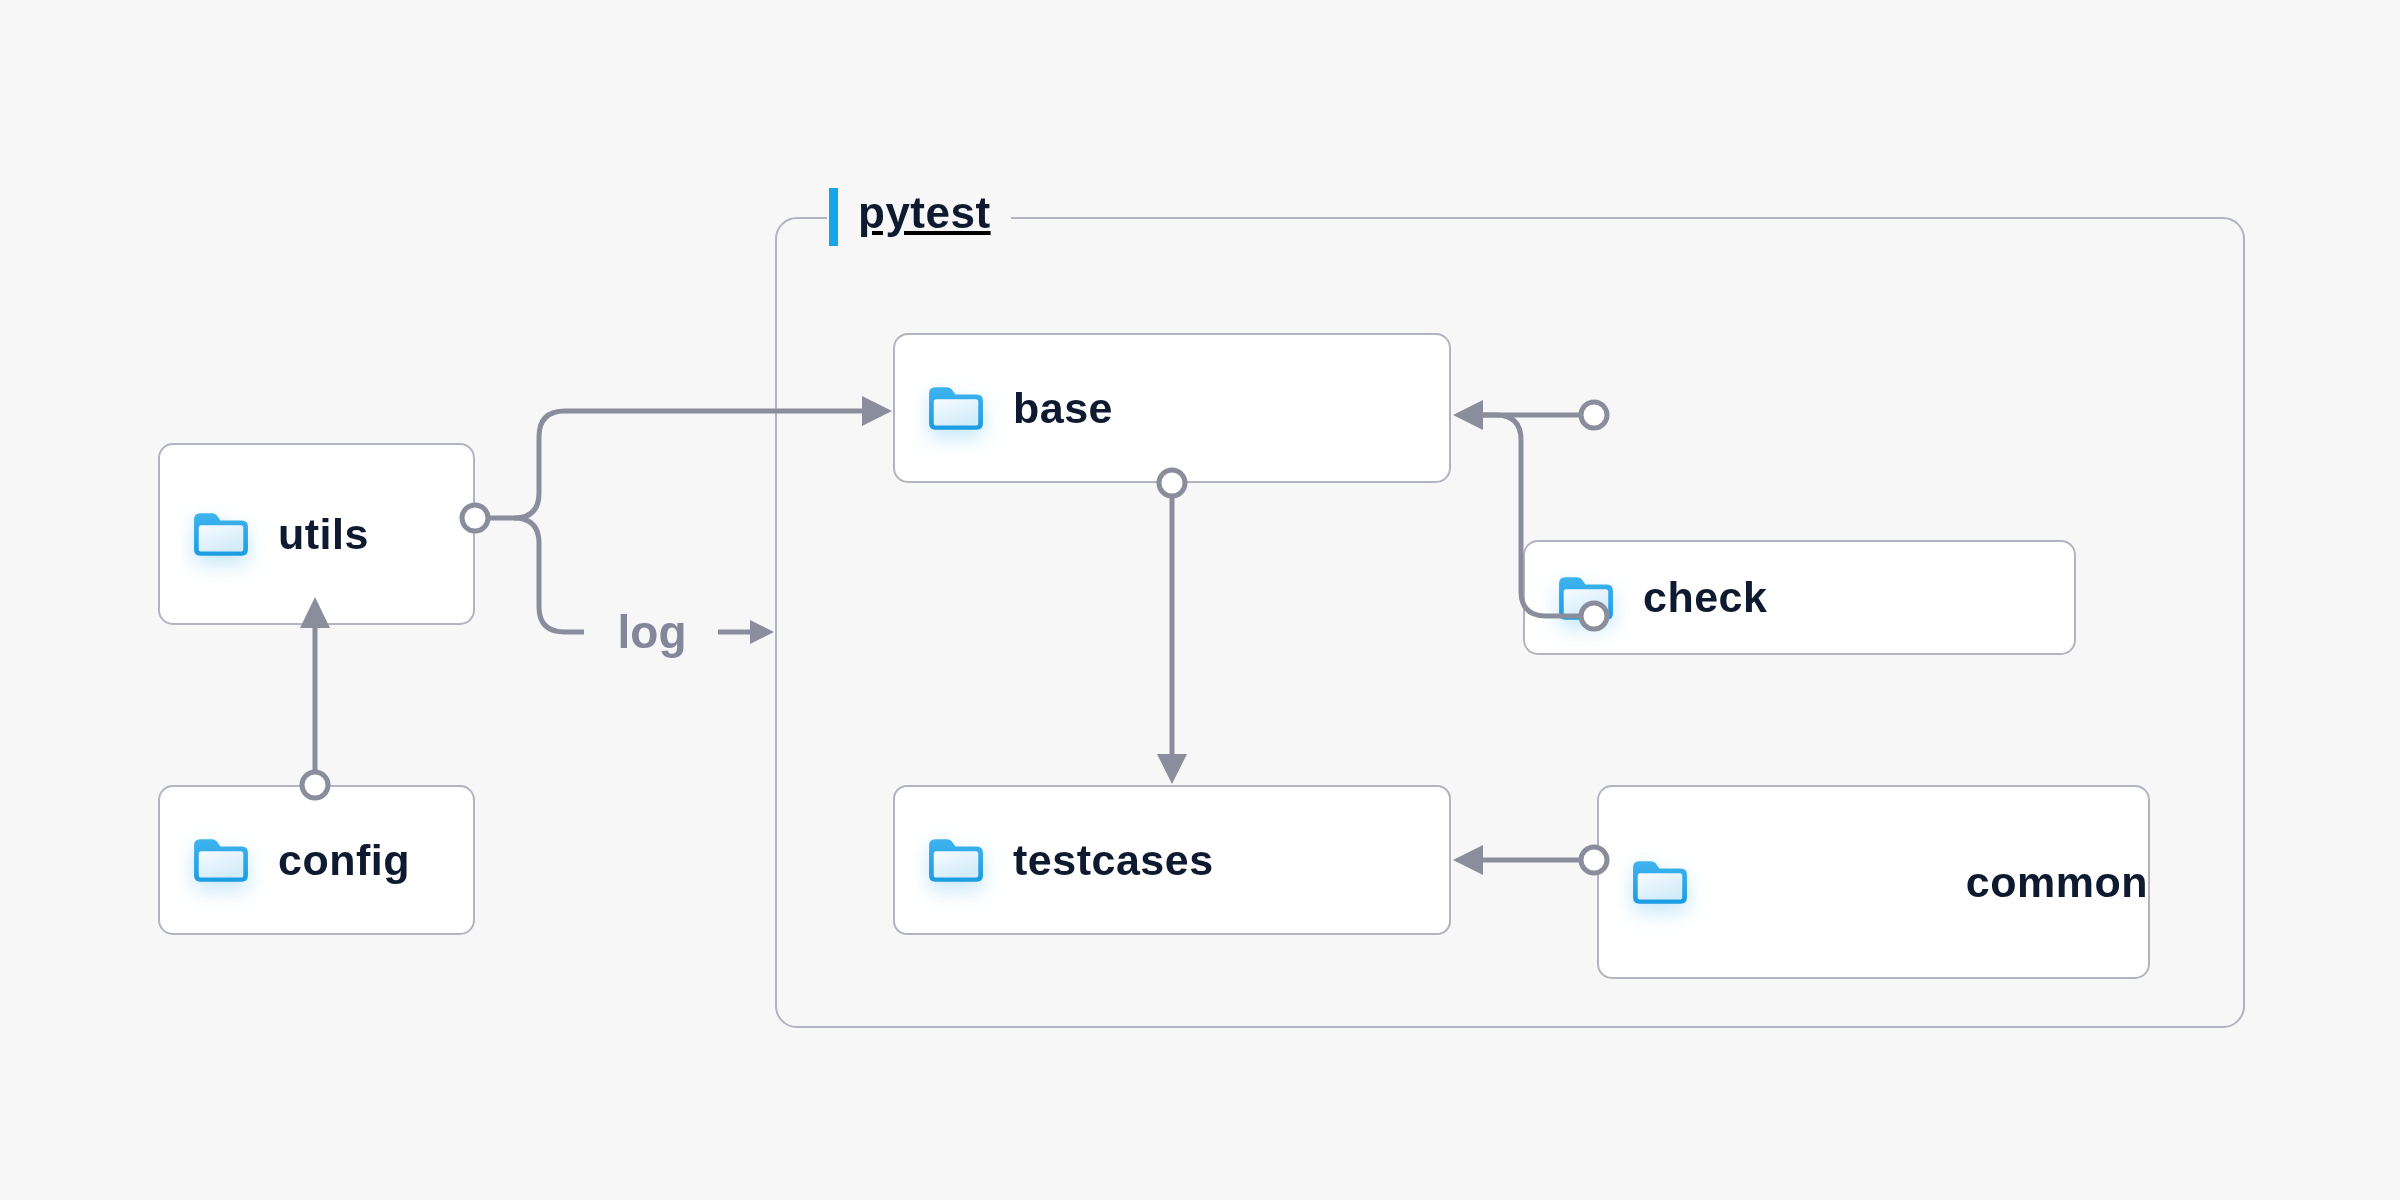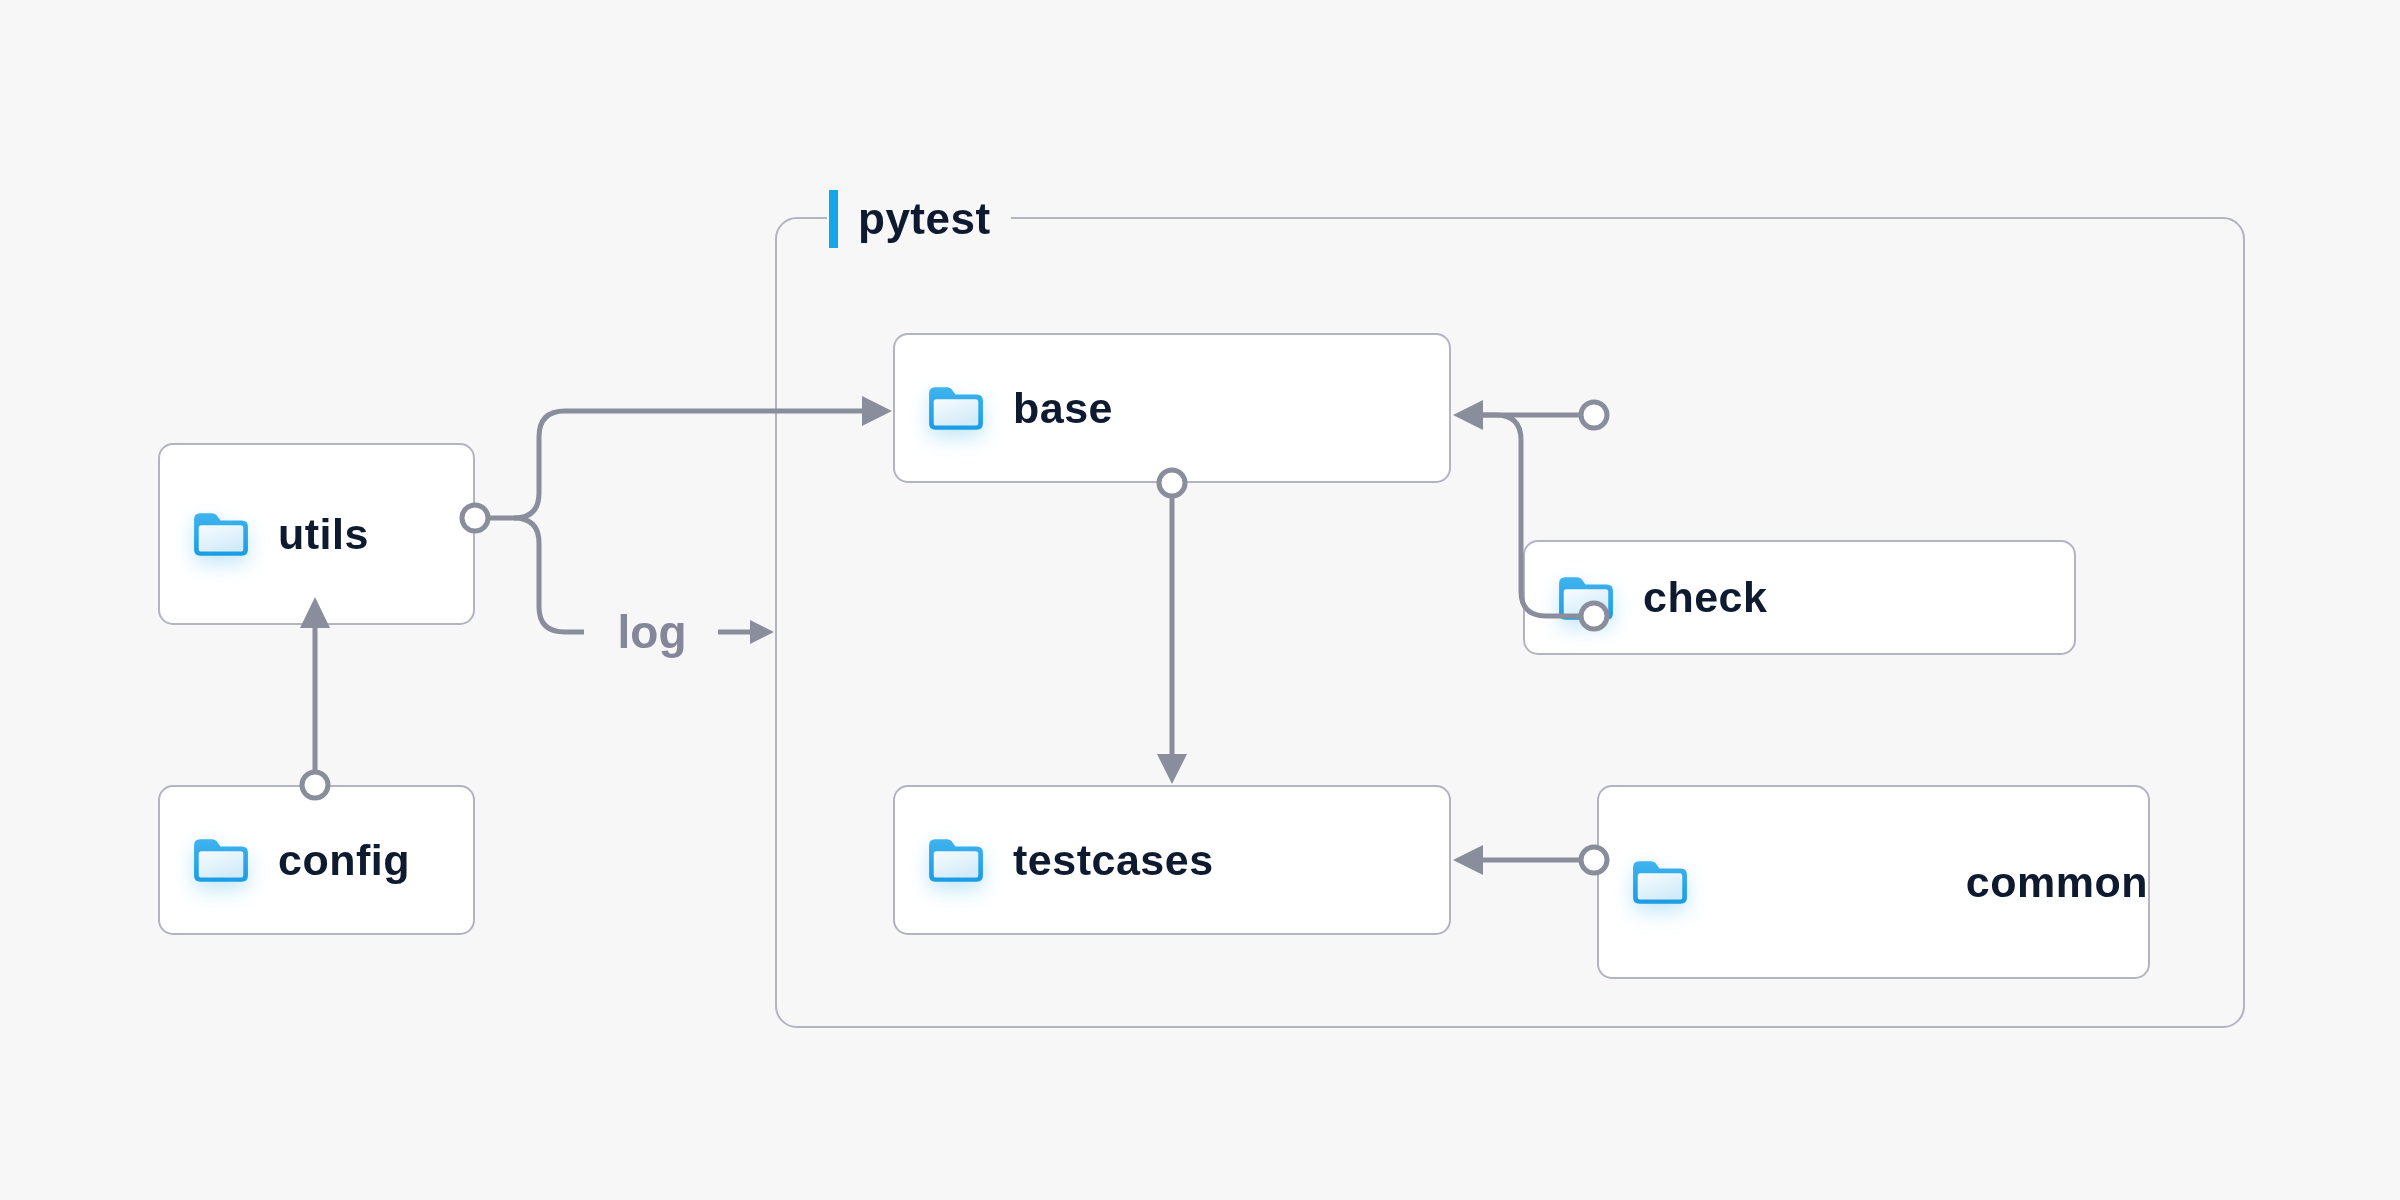--- a/index.html
+++ b/index.html
@@ -12,37 +12,37 @@
     --accent-blue:#14a6e8;
     --folder-stroke:#29a9e9;
   }
   html,body{margin:0;padding:0;}
   body{background:var(--background);font-family:"Liberation Sans", sans-serif;}
   .stage{position:relative;width:2400px;height:1200px;background:var(--background);overflow:hidden;}
 
   
   .group{position:absolute;left:775px;top:217px;width:1470px;height:811px;
          border:2.5px solid var(--box-border);border-radius:22px;z-index:1;box-sizing:border-box;}
-  .group-label{position:absolute;left:50px;top:-31px;height:62px;display:flex;align-items:center;
-         gap:20px;background:var(--background);padding:0 20px 0 2px;z-index:2;}
+  .group-label{position:absolute;left:50px;top:-31px;height:62px;display:flex;align-items:flex-start;
+         gap:20px;background:var(--background);padding:0 20px 0 2px;z-index:2;text-decoration:underline;}
   .group-label .bar{width:9px;height:58px;background:var(--accent-blue);}
   .group-label .text{font-size:44px;font-weight:700;color:var(--text);letter-spacing:0.5px;}
 
   
   .node{position:absolute;background:var(--box-fill);border:2.5px solid var(--box-border);
         border-radius:15px;display:flex;align-items:center;gap:28px;padding-left:32px;
         box-sizing:border-box;z-index:2;}
   .node .label{font-size:43px;font-weight:700;color:var(--text);letter-spacing:0.5px;}
   .folder{width:58px;height:50px;flex:0 0 auto;
           filter:drop-shadow(0 8px 10px rgba(41,169,233,0.28));}
 
   .n-utils    {left:158px; top:443px; width:317px; height:182px;}
   .n-config   {left:158px; top:785px; width:317px; height:150px;}
   .n-base     {left:893px; top:333px; width:558px; height:150px;}
-  .n-testcases{left:893px; top:785px; width:558px; height:150px;}
+  .n-testcases{left:893px; top:785px; width:558px; height:150px;border-radius:14px;}
   .n-pymilvus {left:1597px;top:333px; width:553px; height:150px;}
   .n-check    {left:1523px;top:540px; width:553px; height:115px;}
   .n-common   {left:1597px;top:785px; width:553px; height:194px;justify-content:space-between;}
 
   
   .wires{position:absolute;left:0;top:0;width:2400px;height:1200px;z-index:3;pointer-events:none;}
   .edge{stroke:var(--connector);stroke-width:5;fill:none;}
   .ah{fill:var(--connector);stroke:none;}
   .port{fill:#ffffff;stroke:var(--connector);stroke-width:5;}
 

